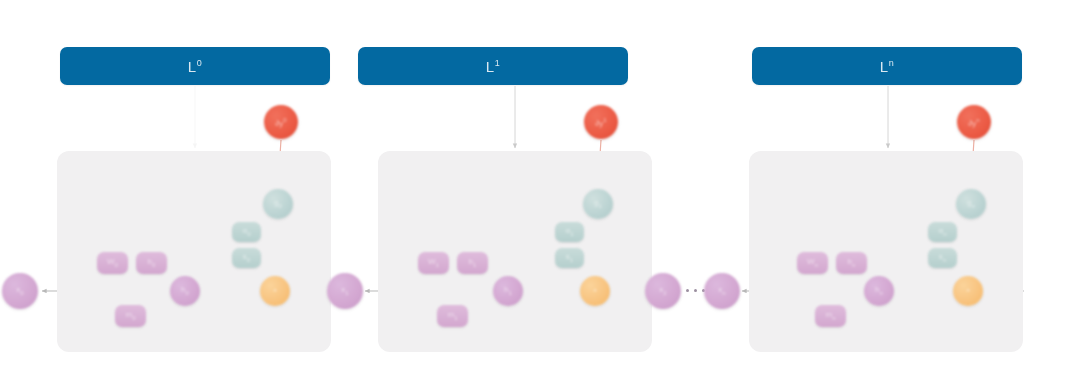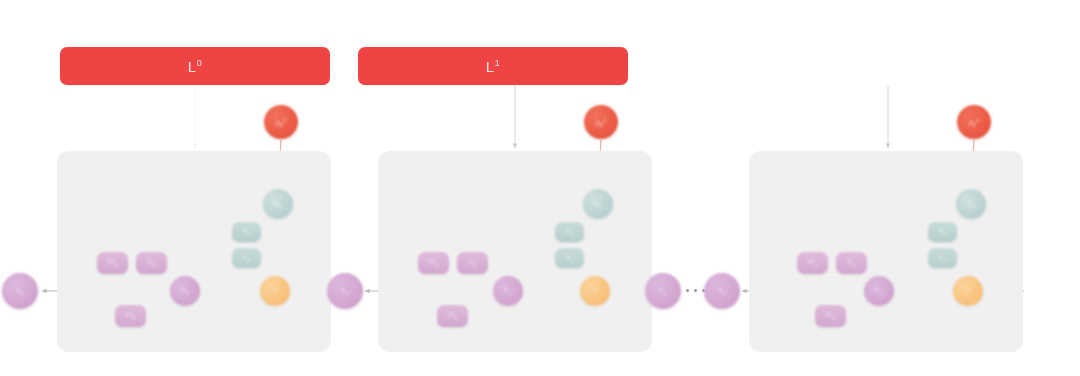--- a/index.html
+++ b/index.html
@@ -10,21 +10,21 @@
     overflow:hidden;
     position:relative;
   }
   #stage{position:absolute;left:0;top:0;width:1080px;height:376px;}
   svg#wires{position:absolute;left:0;top:0;width:1080px;height:376px;pointer-events:none;}
 
   
   .layer-bar{
     position:absolute;
     height:38px;
-    background:#ef4444;
+    background:#0369a1;
     border-radius:7px;
     box-shadow:0 1px 2px rgba(0,0,0,.06);
     display:flex;align-items:center;justify-content:center;
     color:#ffffff;
     font-size:15px;
     letter-spacing:.5px;
     filter:blur(.7px);
   }
   .layer-bar .lab{opacity:.85;}
   .layer-bar .lab sup{font-size:9px;vertical-align:super;}
@@ -172,20 +172,25 @@
   <div class="layer-bar" style="left:60px;top:47px;width:270px;">
     <span class="lab">
       <span>L</span><sup>0</sup>
     </span>
   </div>
   <div class="layer-bar" style="left:358px;top:47px;width:270px;">
     <span class="lab">
       <span>L</span><sup>1</sup>
     </span>
   </div>
+  <div class="layer-bar" style="left:752px;top:47px;width:270px;">
+    <span class="lab">
+      <span>L</span><sup>n</sup>
+    </span>
+  </div>
 
   <div class="block" style="left:57px;top:151px;width:274px;height:201px;"></div>
   <div class="block" style="left:378px;top:151px;width:274px;height:201px;"></div>
   <div class="block" style="left:749px;top:151px;width:274px;height:201px;"></div>
 
   <div class="dots" style="left:686px;top:289px;">
     <i></i>
       <i></i>
       <i></i>
   </div>

